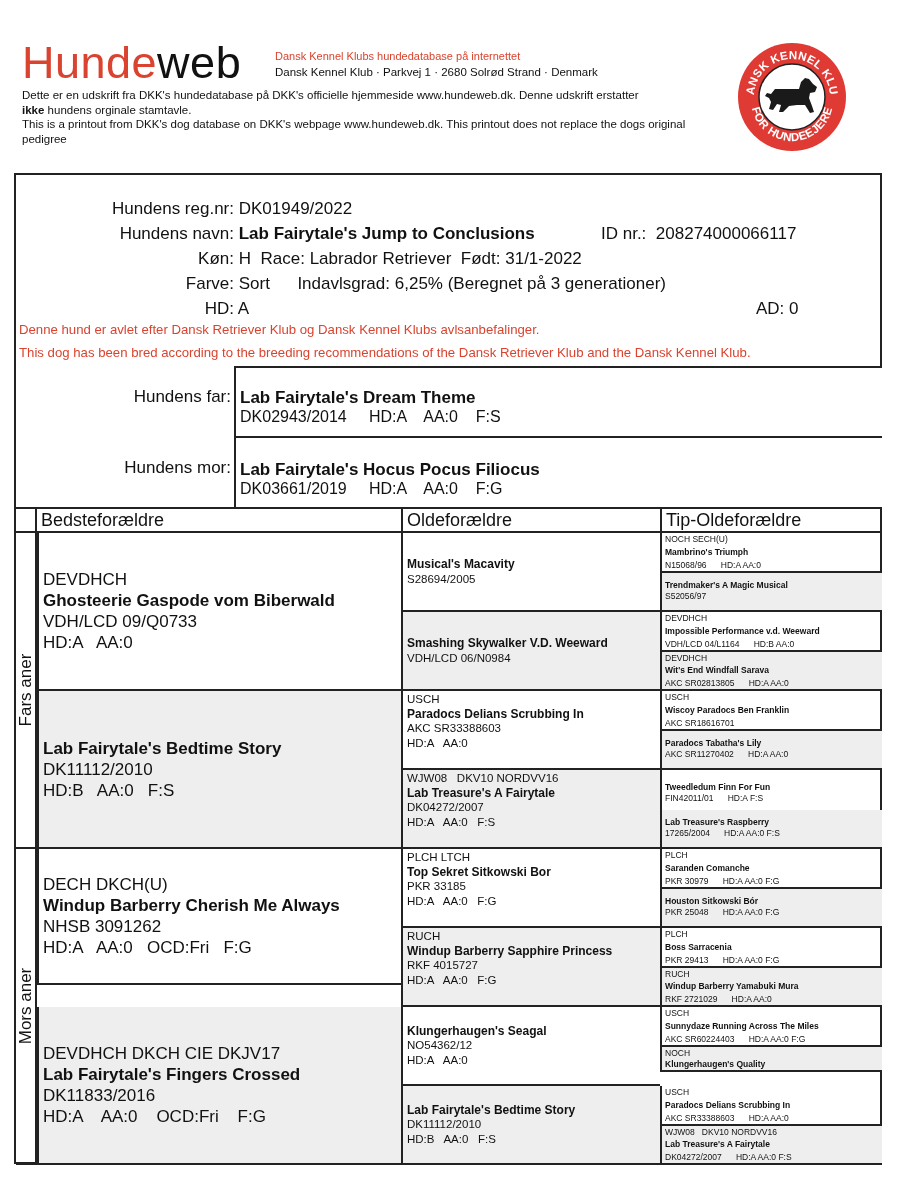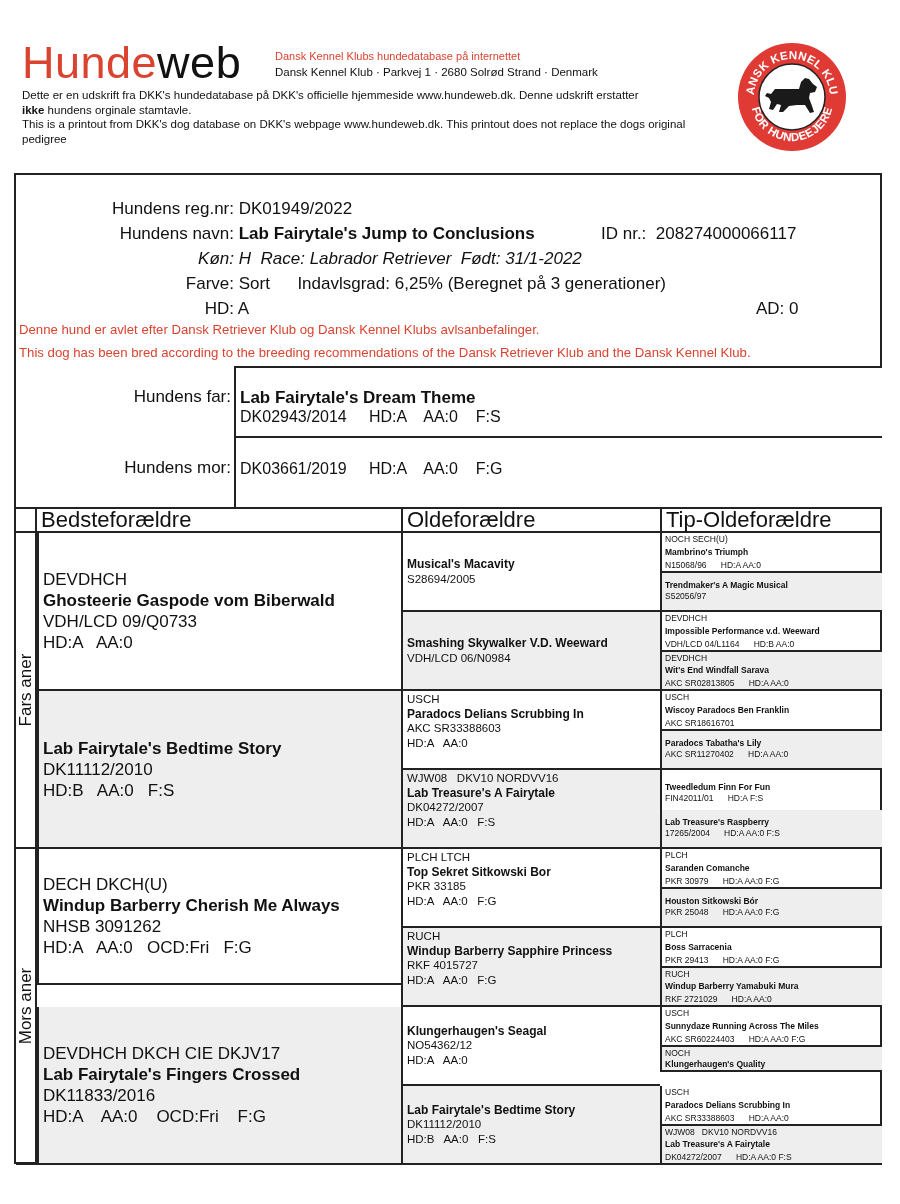--- a/index.html
+++ b/index.html
@@ -23,21 +23,21 @@
   .bold { font-weight: bold; }
   .red-note { position: absolute; left: 3px; font-size: 13.2px; color: #d9432f; white-space: nowrap; }
 
   .parent-lbl { position: absolute; width: 215px; text-align: right; font-size: 17px; }
   .parent-box { position: absolute; left: 218px; width: 648px; border: 2px solid #222; border-right: none; padding: 0 0 0 4px; background: #fff; }
   .parent-box .pn { font-size: 17px; font-weight: bold; }
   .parent-box .pd { font-size: 16px; white-space: pre; }
 
   
   .grid { position: absolute; left: 0; top: 332px; width: 866px; }
-  .hdr { position: absolute; top: 0; height: 26px; border-top: 2px solid #222; border-bottom: 2px solid #222; font-size: 22px; padding-left: 4px; line-height: 22px; }
+  .hdr { position: absolute; top: 0; height: 26px; border-top: 2px solid #222; border-bottom: 2px solid #222; font-size: 18px; padding-left: 4px; line-height: 22px; }
   .side { position: absolute; left: 0; width: 21px; border-right: 2px solid #222; border-bottom: 2px solid #222; }
   .side span { position: absolute; left: 50%; top: 50%; transform: translate(-50%,-50%) rotate(-90deg); font-size: 17px; white-space: nowrap; }
   .cell { position: absolute; border-left: 2px solid #222; border-bottom: 2px solid #222; overflow: hidden; }
   .cell.alt { background: #eeeeee; }
   .g1 { left: 21px; width: 364px; padding: 0 0 0 4px; display: flex; flex-direction: column; justify-content: center; font-size: 17px; line-height: 21px; }
   .g1 .n { font-weight: bold; }
   .g2 { left: 385px; width: 259px; padding: 0 0 0 4px; display: flex; flex-direction: column; justify-content: center; font-size: 11.5px; line-height: 14.5px; }
   .g2 .n { font-weight: bold; font-size: 12px; }
   .g3 { left: 644px; width: 222px; padding: 0 0 0 3px; display: flex; flex-direction: column; justify-content: center; font-size: 8.5px; line-height: 11px; }
   .g3 .n { font-weight: bold; }
@@ -81,21 +81,21 @@
     <span>DK01949/2022</span>
   </div>
   <div class="info-row" style="left:0; top:49px;">
     <span class="lbl" style="width:218px;">Hundens navn:</span>
     <span class="bold">Lab Fairytale's Jump to Conclusions</span>
   </div>
   <div class="info-row" style="left:585px; top:49px;">
     <span>ID nr.:</span>&nbsp;
     <span>208274000066117</span>
   </div>
-  <div class="info-row" style="left:0; top:74px;font-style:italic;">
+  <div class="info-row" style="left:0; top:74px;">
     <span class="lbl" style="width:218px;">Køn:</span>
     <span>H</span>&nbsp;
     <span>Race:</span>
     <span>Labrador Retriever</span>&nbsp;
     <span>Født:</span>
     <span>31/1-2022</span>
   </div>
   <div class="info-row" style="left:0; top:99px;">
     <span class="lbl" style="width:218px;">Farve:</span>
     <span>Sort</span>
@@ -114,20 +114,21 @@
   <div class="red-note" style="top:147px;">Denne hund er avlet efter Dansk Retriever Klub og Dansk Kennel Klubs avlsanbefalinger.</div>
   <div class="red-note" style="top:170px;">This dog has been bred according to the breeding recommendations of the Dansk Retriever Klub and the Dansk Kennel Klub.</div>
 
   <div class="parent-lbl" style="top:212px;">Hundens far:</div>
   <div class="parent-box" style="top:191px; height:72px; padding-top:20px;">
     <div class="pn">Lab Fairytale's Dream Theme</div>
     <div class="pd">DK02943/2014     HD:A    AA:0    F:S</div>
   </div>
   <div class="parent-lbl" style="top:283px;">Hundens mor:</div>
   <div class="parent-box" style="top:261px; height:72px; padding-top:22px; border-bottom:none;">
+    <div class="pn">Lab Fairytale's Hocus Pocus Filiocus</div>
     <div class="pd">DK03661/2019     HD:A    AA:0    F:G</div>
   </div>
 
   <div class="grid">
     <div class="hdr" style="left:0; width:21px; border-right:2px solid #222; padding:0;"></div>
     <div class="hdr" style="left:21px; width:364px;">Bedsteforældre</div>
     <div class="hdr" style="left:385px; width:259px; border-left:2px solid #222;">Oldeforældre</div>
     <div class="hdr" style="left:644px; width:222px; border-left:2px solid #222;">Tip-Oldeforældre</div>
 
     <div class="side" style="top:26px; height:316px;">

